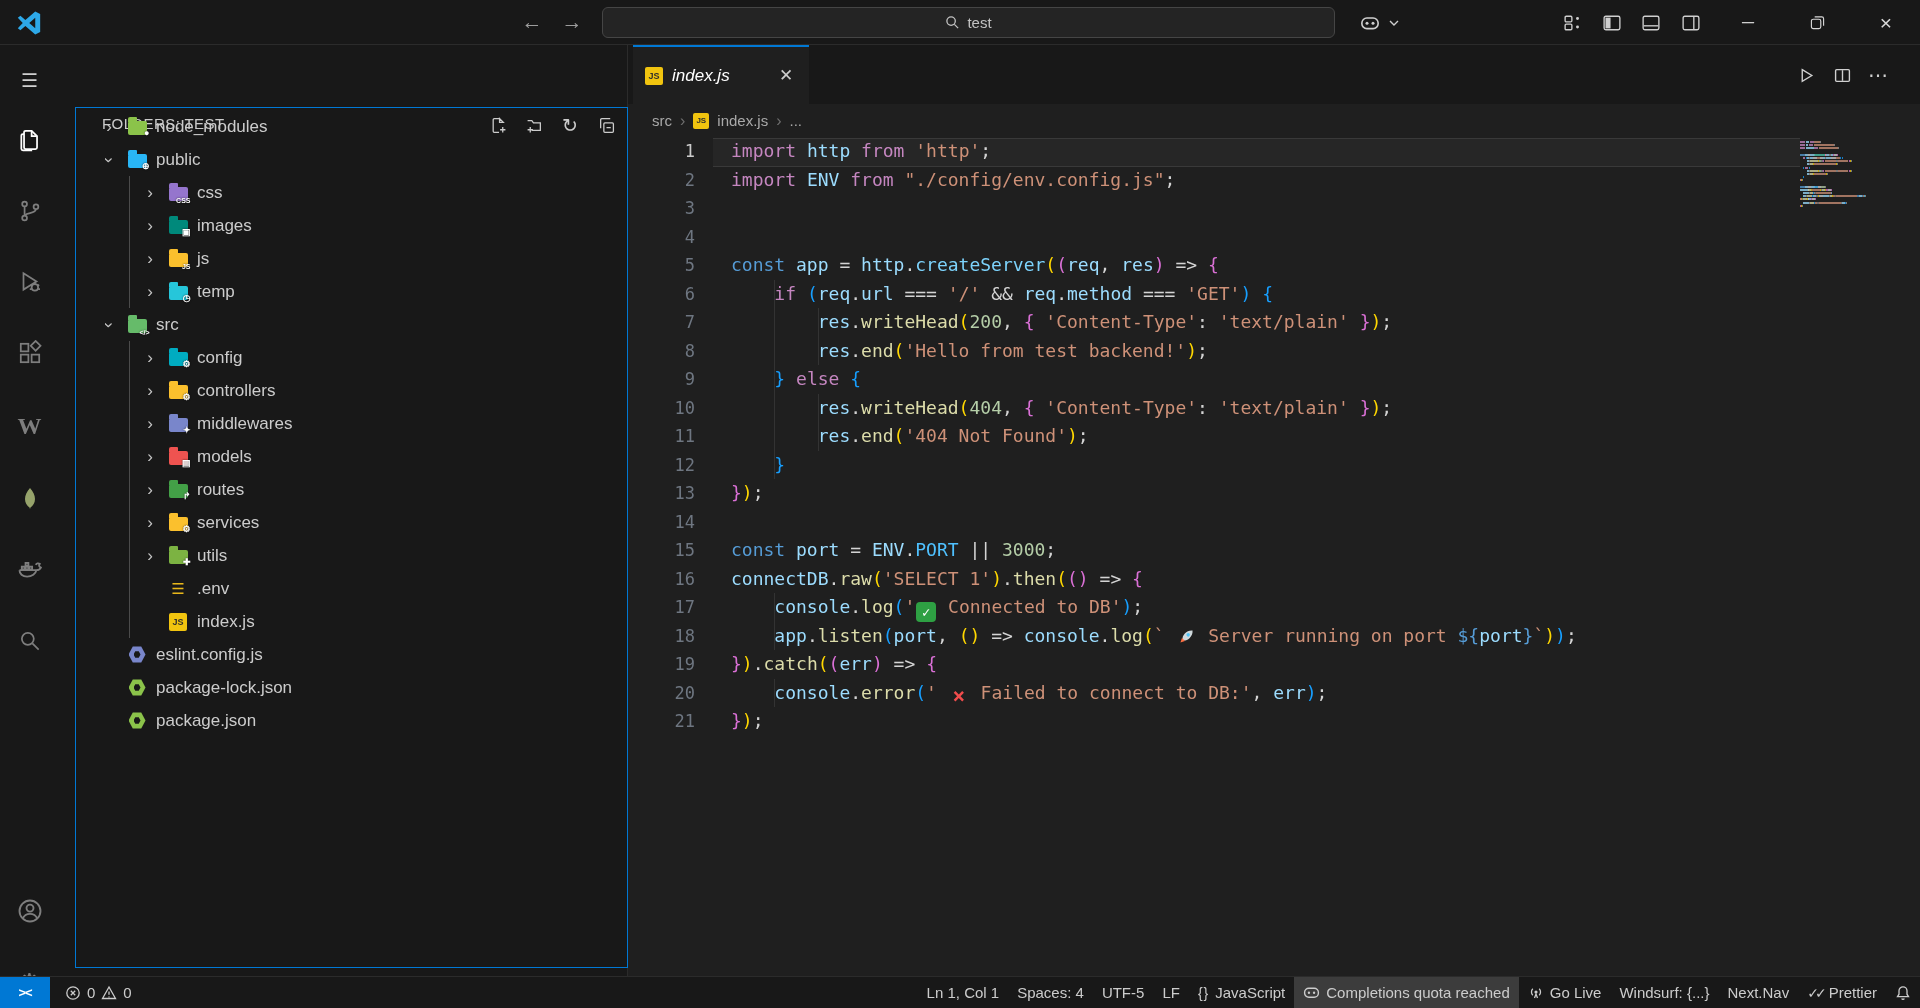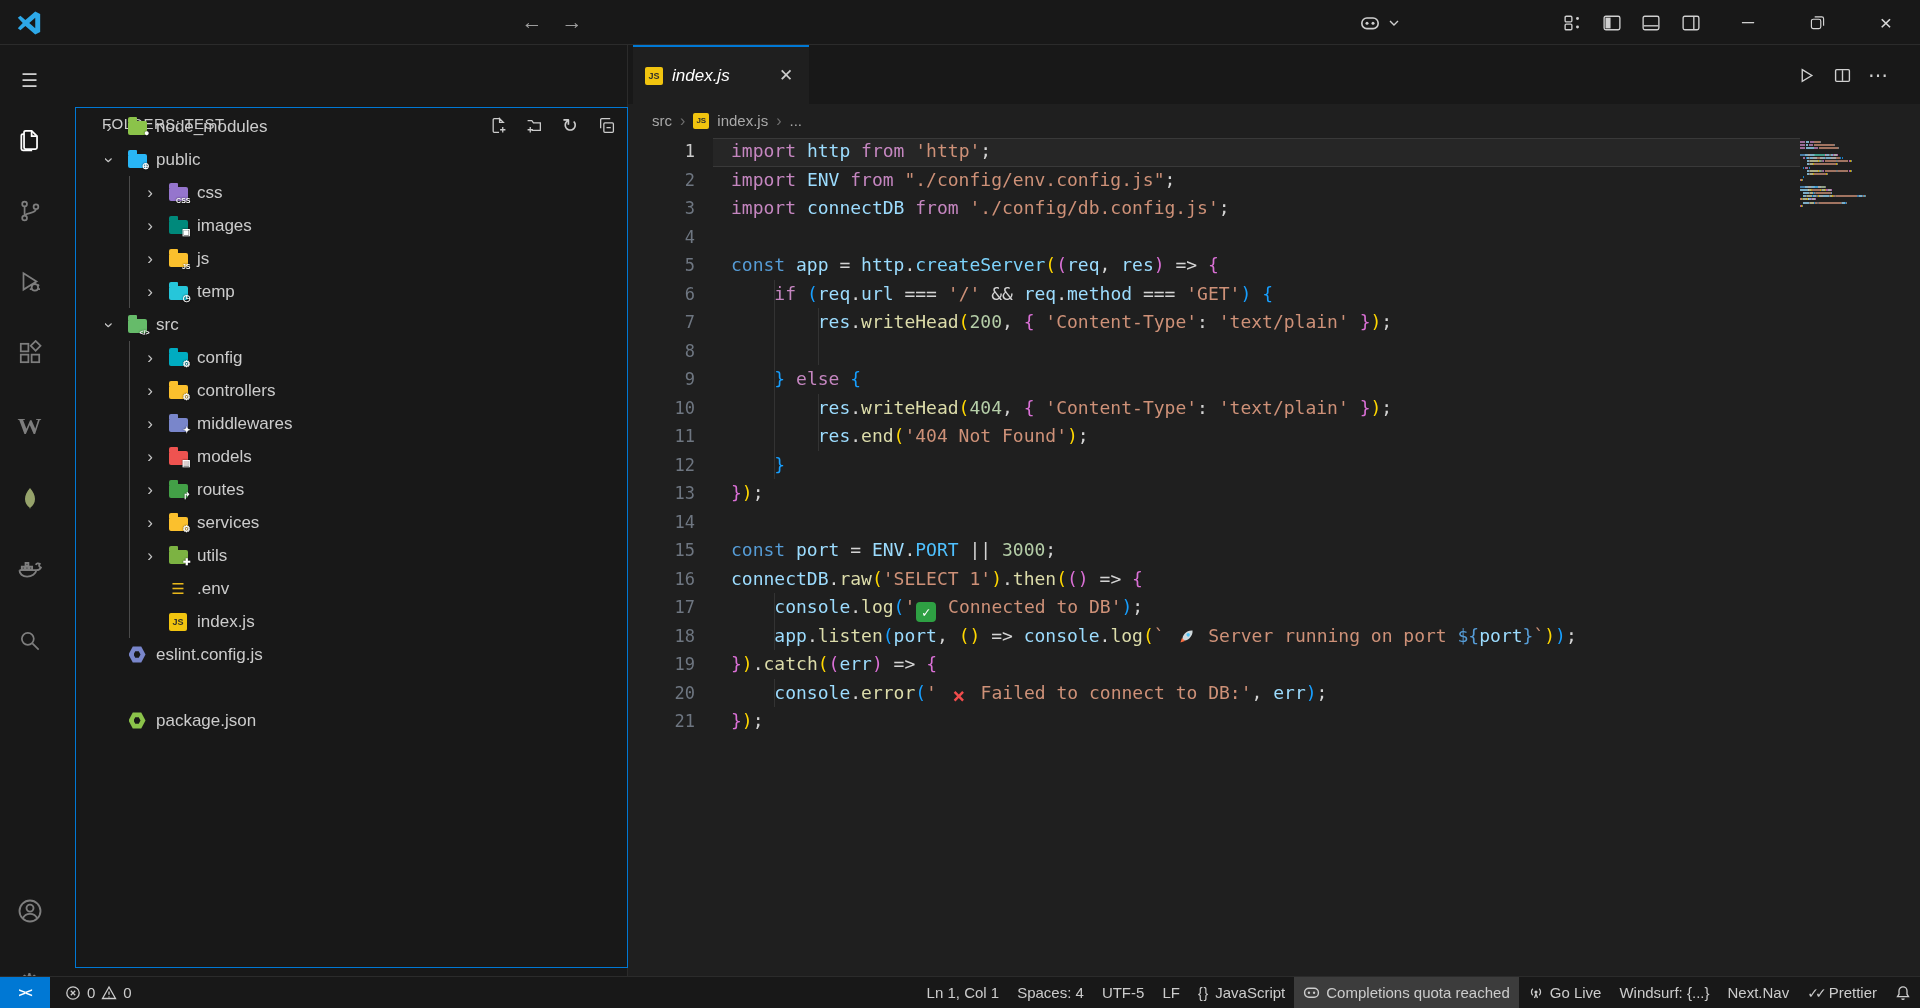--- a/index.html
+++ b/index.html
@@ -107,20 +107,27 @@
 <body>
 
 <div id="app">
 
   <div class="titlebar">
     <svg class="logo" viewBox="0 0 100 100">
       <path fill="#2da8e8" d="M74 6 L93 15 L93 85 L74 94 L36 62 L17 78 L7 70 L26 50 L7 30 L17 22 L36 38 Z M74 30 L51 50 L74 70 Z"></path>
     </svg>
     <div class="nav-arrow" style="left:516px">←</div>
     <div class="nav-arrow" style="left:556px">→</div>
+    <div class="searchbox">
+      <svg width="15" height="15" viewBox="0 0 16 16">
+          <circle cx="6.5" cy="6.5" r="4.5" stroke="#c2c2c2" fill="none" stroke-width="1.4"></circle>
+          <path d="M10 10l4 4" stroke="#c2c2c2" stroke-width="1.4"></path>
+        </svg>
+      <span>test</span>
+    </div>
     <div class="tb-ico" style="left:1356px">
       <svg width="20" height="20" viewBox="0 0 16 16">
           <rect x="1.5" y="4" width="13" height="8.5" rx="4" stroke="#cfcfcf" fill="none" stroke-width="1.3"></rect>
           <circle cx="5.6" cy="8.2" r="1.2" fill="#cfcfcf"></circle>
           <circle cx="10.4" cy="8.2" r="1.2" fill="#cfcfcf"></circle>
         </svg>
     </div>
     <div class="tb-ico" style="left:1386px;width:16px">
       <svg width="10" height="7" viewBox="0 0 10 7">
           <path d="M1 1l4 4 4-4" stroke="#cfcfcf" fill="none" stroke-width="1.4"></path>
@@ -400,20 +407,29 @@
           <span>index.js</span>
         </div>
         <div class="tree-row" style="top: 530px; padding-left: 22px;">
           <span class="chev"></span>
           <span class="ticon">
             <span class="hex" style="background: rgb(121, 134, 203);">
               <span class="in"></span>
             </span>
           </span>
           <span>eslint.config.js</span>
+        </div>
+        <div class="tree-row" style="top: 563px; padding-left: 22px;">
+          <span class="chev"></span>
+          <span class="ticon">
+            <span class="hex" style="background: rgb(139, 195, 74);">
+              <span class="in"></span>
+            </span>
+          </span>
+          <span>package-lock.json</span>
         </div>
         <div class="tree-row" style="top: 596px; padding-left: 22px;">
           <span class="chev"></span>
           <span class="ticon">
             <span class="hex" style="background: rgb(139, 195, 74);">
               <span class="in"></span>
             </span>
           </span>
           <span>package.json</span>
         </div>
@@ -450,26 +466,26 @@
     </div>
     <div class="code-area">
         <div class="cur-line" style="top: 1px;"></div>
         <div class="ind-guide" style="left: 146.36px; top: 142.5px; height: 199.5px;"></div>
         <div class="ind-guide" style="left: 189.72px; top: 171px; height: 57px;"></div>
         <div class="ind-guide" style="left: 189.72px; top: 256.5px; height: 57px;"></div>
         <div class="ind-guide" style="left: 146.36px; top: 456px; height: 57px;"></div>
         <div class="ind-guide" style="left: 146.36px; top: 541.5px; height: 28.5px;"></div>
         <div class="code-line" style="top: 0px;"><span class="lnum cur">1</span><span class="ltext"><span class="tk-kw">import</span><span class="tk-txt"> </span><span class="tk-var">http</span><span class="tk-txt"> </span><span class="tk-kw">from</span><span class="tk-txt"> </span><span class="tk-str">'http'</span><span class="tk-txt">;</span></span></div>
         <div class="code-line" style="top: 28.5px;"><span class="lnum">2</span><span class="ltext"><span class="tk-kw">import</span><span class="tk-txt"> </span><span class="tk-var">ENV</span><span class="tk-txt"> </span><span class="tk-kw">from</span><span class="tk-txt"> </span><span class="tk-str">"./config/env.config.js"</span><span class="tk-txt">;</span></span></div>
-        <div class="code-line" style="top: 57px;"><span class="lnum">3</span><span class="ltext"><span class="tk-kw">import</span><span class="tk-txt"> </span><span class="tk-var">connectDB</span><span class="tk-txt"> </span><span class="tk-kw">from</span><span class="tk-txt"> </span><span class="tk-str">'./config/db.config.js'</span><span class="tk-txt">;</span></span></div>
+        <div class="code-line" style="top: 57px;"><span class="lnum">3</span></div>
         <div class="code-line" style="top: 85.5px;"><span class="lnum">4</span><span class="ltext"></span></div>
         <div class="code-line" style="top: 114px;"><span class="lnum">5</span><span class="ltext"><span class="tk-kw2">const </span><span class="tk-var">app</span><span class="tk-op"> = </span><span class="tk-var">http</span><span class="tk-txt">.</span><span class="tk-fn2">createServer</span><span class="tk-b1">(</span><span class="tk-b2">(</span><span class="tk-var">req</span><span class="tk-txt">, </span><span class="tk-var">res</span><span class="tk-b2">)</span><span class="tk-op"> =&gt; </span><span class="tk-b2">{</span></span></div>
         <div class="code-line" style="top: 142.5px;"><span class="lnum">6</span><span class="ltext"><span class="tk-txt">    </span><span class="tk-kw">if</span><span class="tk-txt"> </span><span class="tk-b3">(</span><span class="tk-var">req</span><span class="tk-txt">.</span><span class="tk-var">url</span><span class="tk-op"> === </span><span class="tk-str">'/'</span><span class="tk-op"> &amp;&amp; </span><span class="tk-var">req</span><span class="tk-txt">.</span><span class="tk-var">method</span><span class="tk-op"> === </span><span class="tk-str">'GET'</span><span class="tk-b3">)</span><span class="tk-txt"> </span><span class="tk-b3">{</span></span></div>
         <div class="code-line" style="top: 171px;"><span class="lnum">7</span><span class="ltext"><span class="tk-txt">        </span><span class="tk-var">res</span><span class="tk-txt">.</span><span class="tk-fn">writeHead</span><span class="tk-b1">(</span><span class="tk-num">200</span><span class="tk-txt">, </span><span class="tk-b2">{</span><span class="tk-txt"> </span><span class="tk-str">'Content-Type'</span><span class="tk-txt">: </span><span class="tk-str">'text/plain'</span><span class="tk-txt"> </span><span class="tk-b2">}</span><span class="tk-b1">)</span><span class="tk-txt">;</span></span></div>
-        <div class="code-line" style="top: 199.5px;"><span class="lnum">8</span></div>
+        <div class="code-line" style="top: 199.5px;"><span class="lnum">8</span><span class="ltext"><span class="tk-txt">        </span><span class="tk-var">res</span><span class="tk-txt">.</span><span class="tk-fn">end</span><span class="tk-b1">(</span><span class="tk-str">'Hello from test backend!'</span><span class="tk-b1">)</span><span class="tk-txt">;</span></span></div>
         <div class="code-line" style="top: 228px;"><span class="lnum">9</span><span class="ltext"><span class="tk-txt">    </span><span class="tk-b3">}</span><span class="tk-txt"> </span><span class="tk-kw">else</span><span class="tk-txt"> </span><span class="tk-b3">{</span></span></div>
         <div class="code-line" style="top: 256.5px;"><span class="lnum">10</span><span class="ltext"><span class="tk-txt">        </span><span class="tk-var">res</span><span class="tk-txt">.</span><span class="tk-fn">writeHead</span><span class="tk-b1">(</span><span class="tk-num">404</span><span class="tk-txt">, </span><span class="tk-b2">{</span><span class="tk-txt"> </span><span class="tk-str">'Content-Type'</span><span class="tk-txt">: </span><span class="tk-str">'text/plain'</span><span class="tk-txt"> </span><span class="tk-b2">}</span><span class="tk-b1">)</span><span class="tk-txt">;</span></span></div>
         <div class="code-line" style="top: 285px;"><span class="lnum">11</span><span class="ltext"><span class="tk-txt">        </span><span class="tk-var">res</span><span class="tk-txt">.</span><span class="tk-fn">end</span><span class="tk-b1">(</span><span class="tk-str">'404 Not Found'</span><span class="tk-b1">)</span><span class="tk-txt">;</span></span></div>
         <div class="code-line" style="top: 313.5px;"><span class="lnum">12</span><span class="ltext"><span class="tk-txt">    </span><span class="tk-b3">}</span></span></div>
         <div class="code-line" style="top: 342px;"><span class="lnum">13</span><span class="ltext"><span class="tk-b2">}</span><span class="tk-b1">)</span><span class="tk-txt">;</span></span></div>
         <div class="code-line" style="top: 370.5px;"><span class="lnum">14</span><span class="ltext"></span></div>
         <div class="code-line" style="top: 399px;"><span class="lnum">15</span><span class="ltext"><span class="tk-kw2">const </span><span class="tk-var">port</span><span class="tk-op"> = </span><span class="tk-var">ENV</span><span class="tk-txt">.</span><span class="tk-c2">PORT</span><span class="tk-op"> || </span><span class="tk-num">3000</span><span class="tk-txt">;</span></span></div>
         <div class="code-line" style="top: 427.5px;"><span class="lnum">16</span><span class="ltext"><span class="tk-var">connectDB</span><span class="tk-txt">.</span><span class="tk-fn">raw</span><span class="tk-b1">(</span><span class="tk-str">'SELECT 1'</span><span class="tk-b1">)</span><span class="tk-txt">.</span><span class="tk-fn">then</span><span class="tk-b1">(</span><span class="tk-b2">()</span><span class="tk-op"> =&gt; </span><span class="tk-b2">{</span></span></div>
         <div class="code-line" style="top: 456px;"><span class="lnum">17</span><span class="ltext"><span class="tk-txt">    </span><span class="tk-var">console</span><span class="tk-txt">.</span><span class="tk-fn">log</span><span class="tk-b3">(</span><span class="tk-str">'</span><span class="em em-check">✓</span><span class="tk-str"> Connected to DB'</span><span class="tk-b3">)</span><span class="tk-txt">;</span></span></div>
         <div class="code-line" style="top: 484.5px;"><span class="lnum">18</span><span class="ltext"><span class="tk-txt">    </span><span class="tk-var">app</span><span class="tk-txt">.</span><span class="tk-fn">listen</span><span class="tk-b3">(</span><span class="tk-var">port</span><span class="tk-txt">, </span><span class="tk-b1">()</span><span class="tk-op"> =&gt; </span><span class="tk-var">console</span><span class="tk-txt">.</span><span class="tk-fn">log</span><span class="tk-b1">(</span><span class="tk-str">` </span><span class="em"><svg width="19" height="19" viewBox="0 0 20 20">

